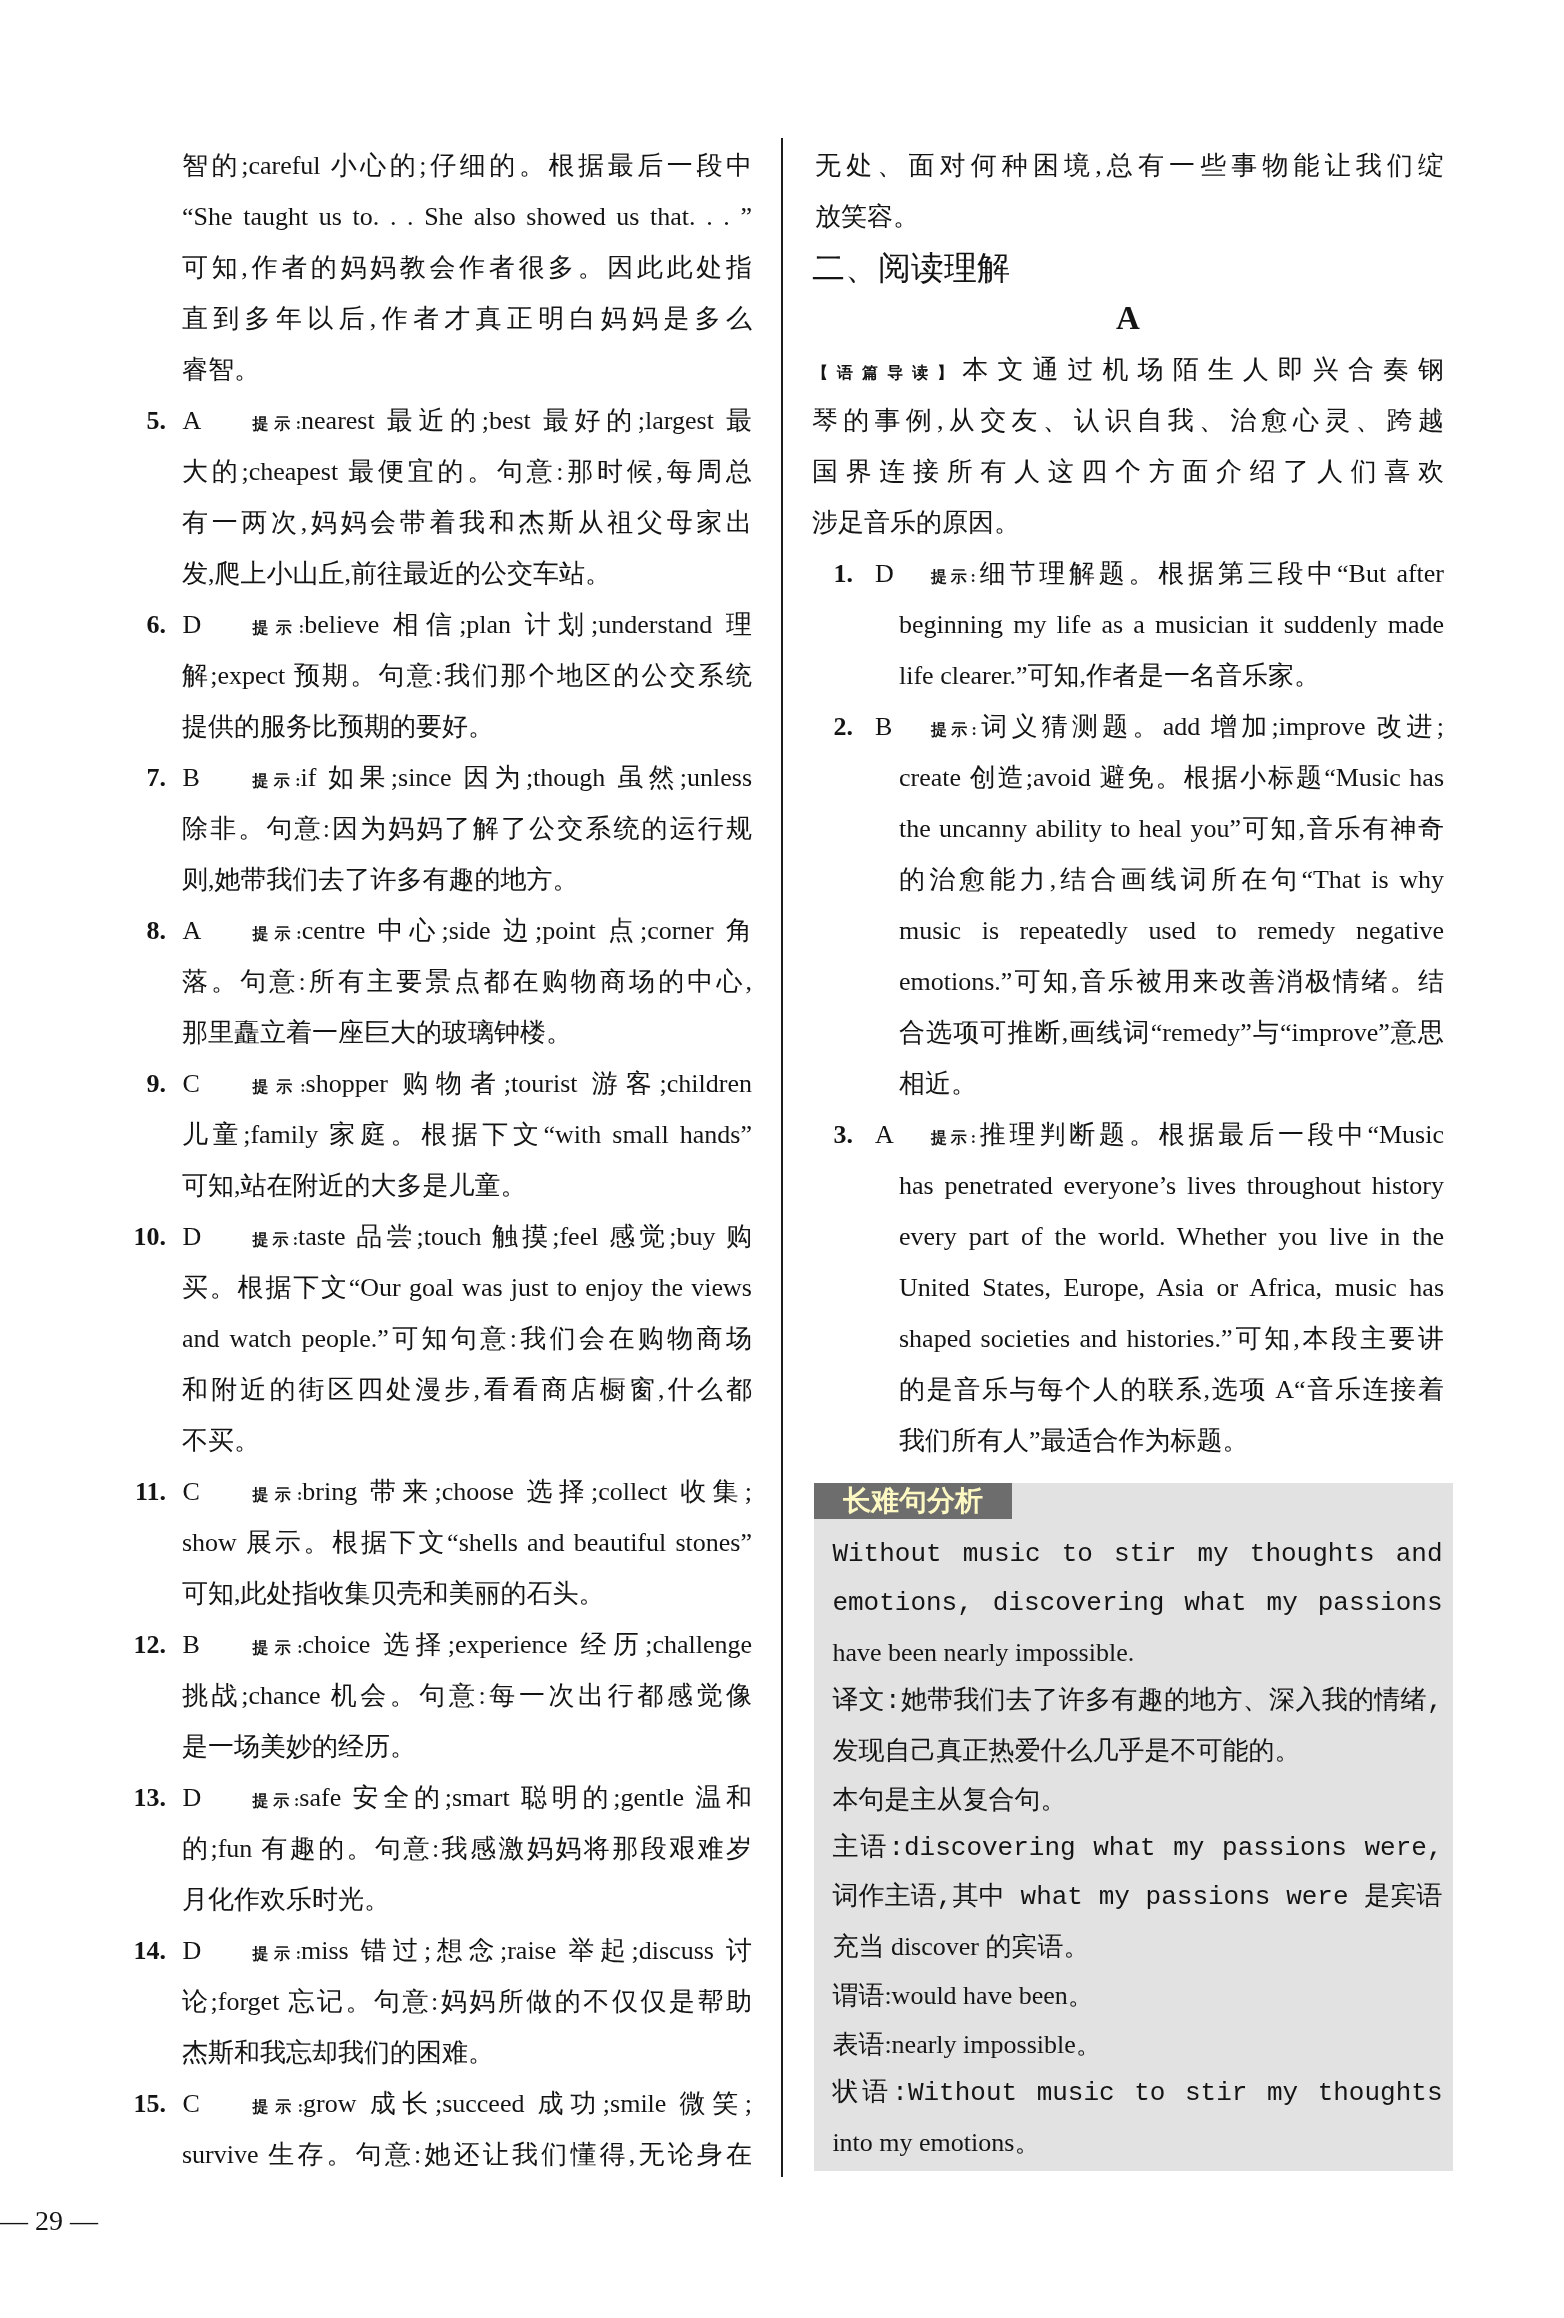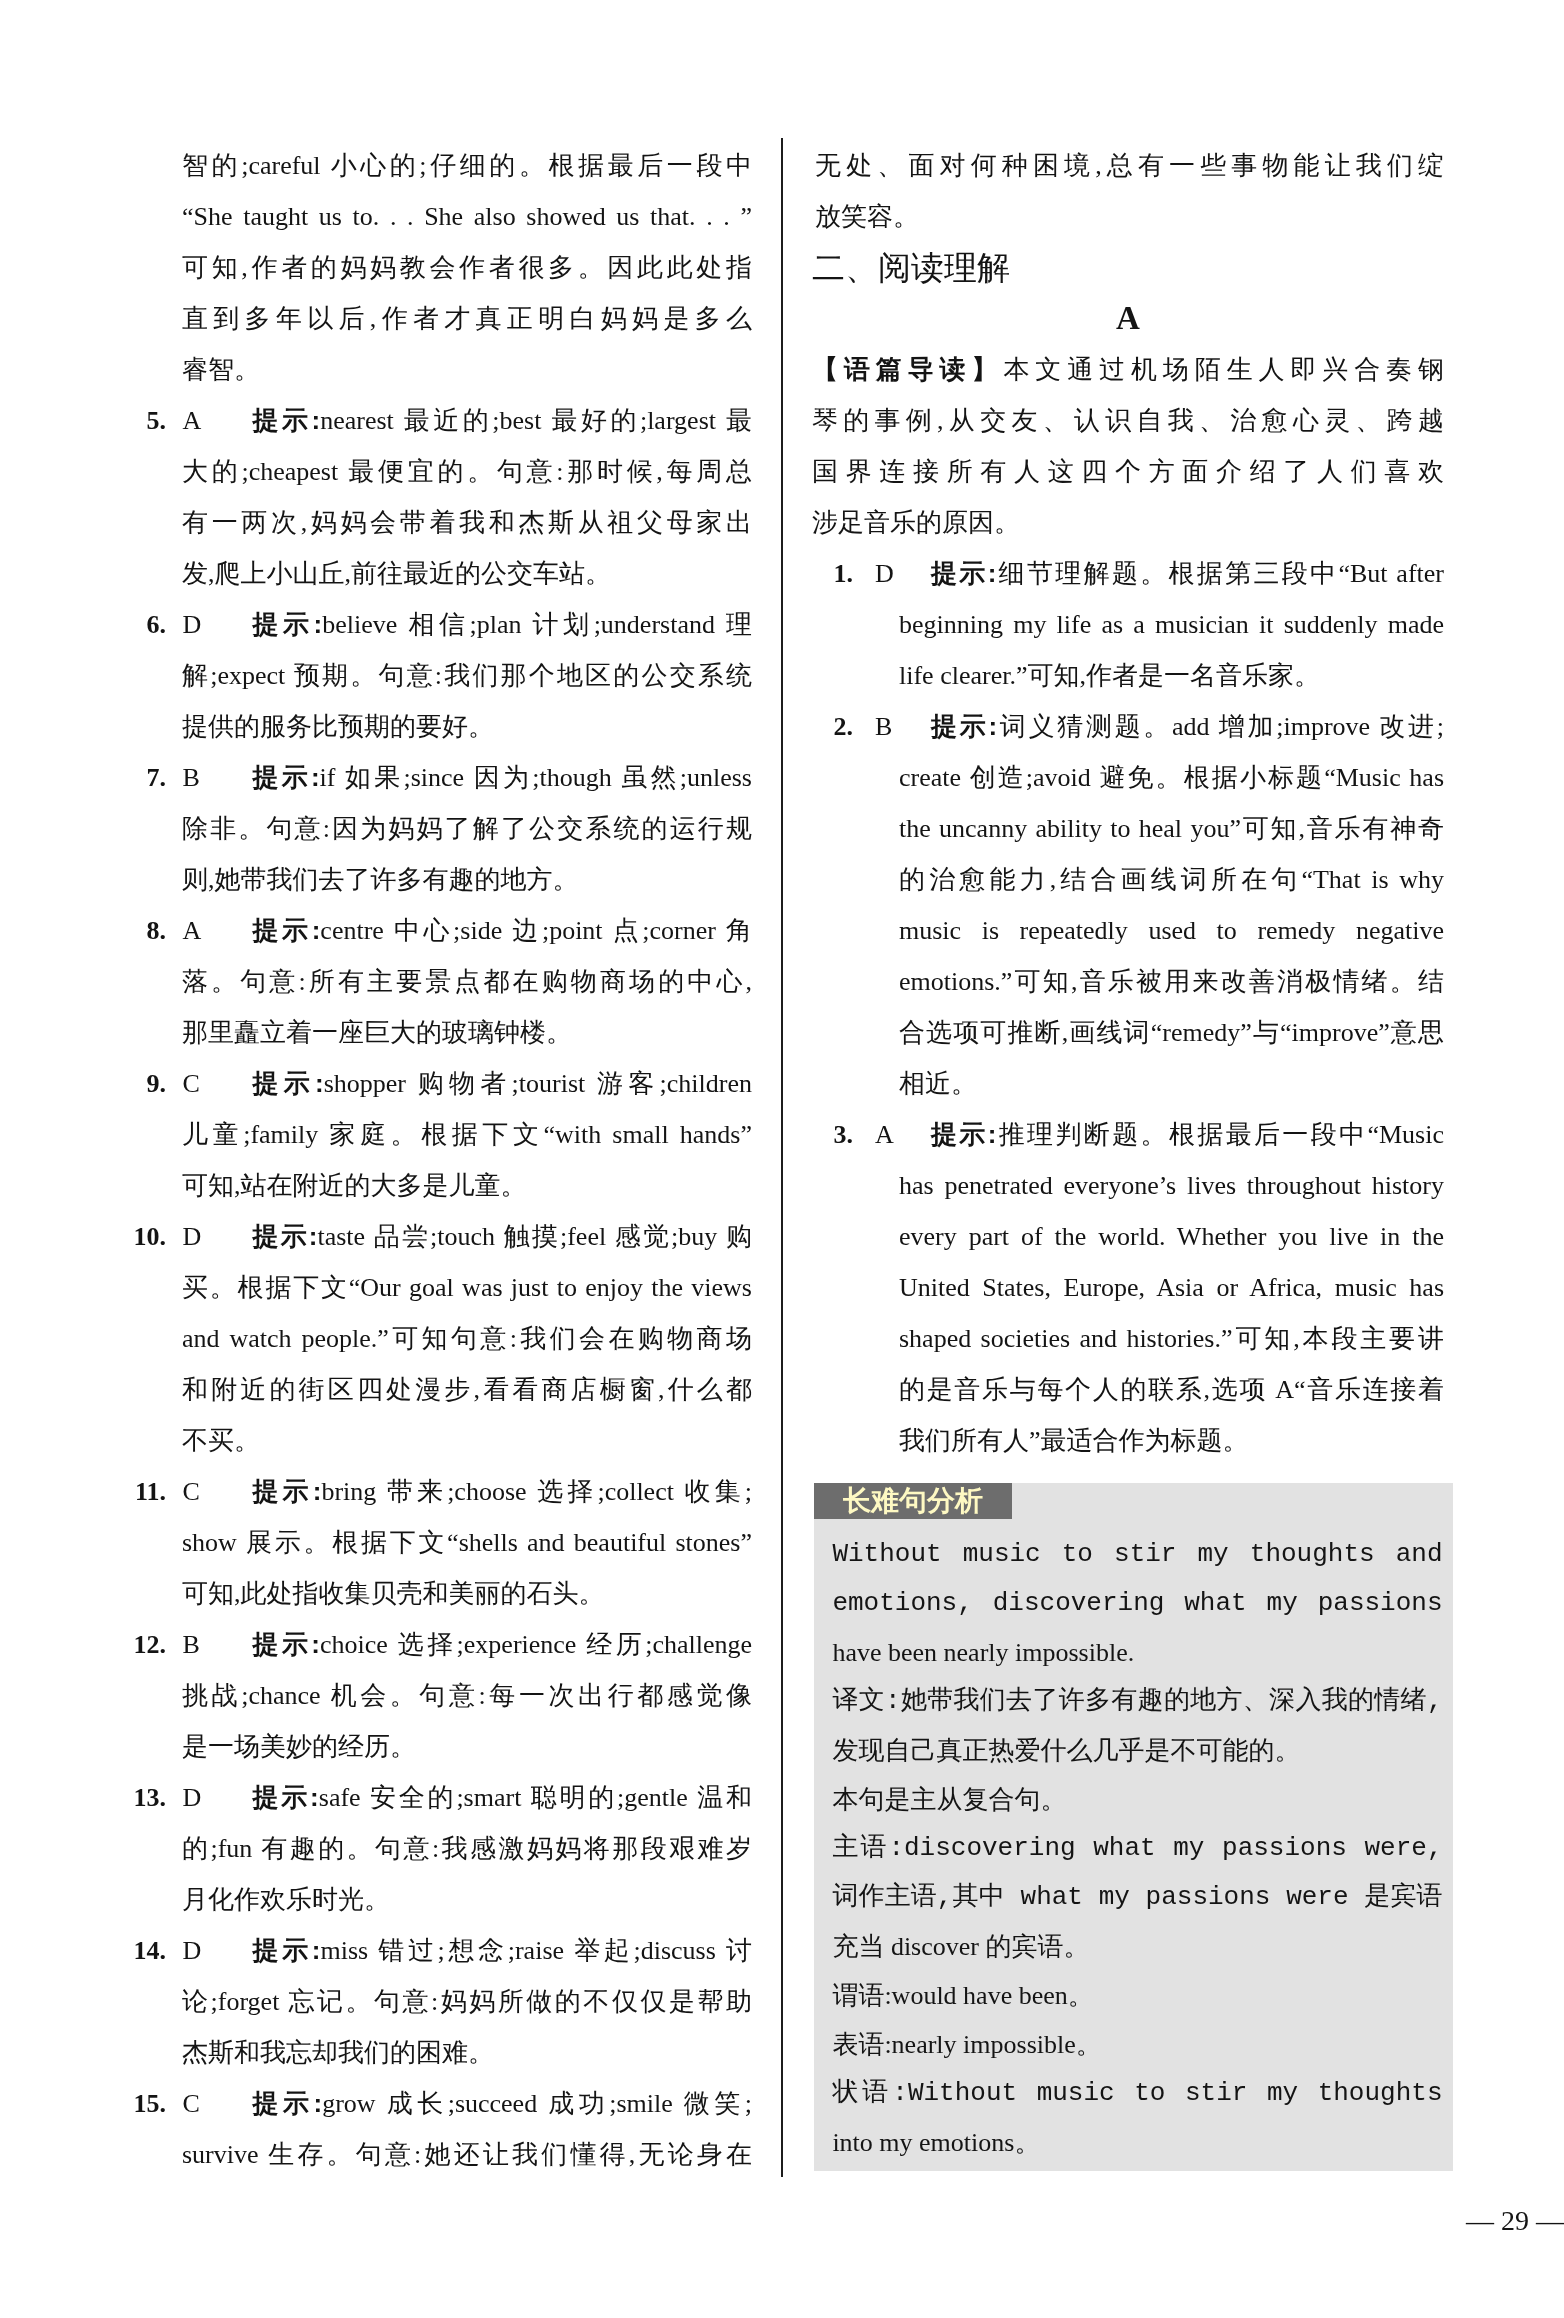--- a/index.html
+++ b/index.html
@@ -27,22 +27,22 @@
   .col-left  .line.cont  .txt{margin-left:57px;}
   .col-right .line.cont  .txt{margin-left:87px;font-family:Liberation Serif, serif;}
   .col-right .line.cont2 .txt{margin-left:3px;}
   .line.lead .txt{margin-left:0;}
 
   
   .num{flex:0 0 41px;text-align:right;font-weight:700;}
   .col-left  .ans{flex:0 0 70px;padding-left:16.5px;}
   .col-right .ans{flex:0 0 56px;padding-left:22px;}
   b.hint, b.leadb{
-    font-family:Liberation Sans, sans-serif;
-    font-weight:700;font-size:26px;font-style:normal;
+    font-family:Liberation Serif, serif;
+    font-weight:700;font-size:16px;font-style:normal;
   }
 
   
   .line.heading{
     font-family:"Liberation Sans","DejaVu Sans",sans-serif;
     font-weight:400;font-size:33px;display:block;
   }
   .line.center{display:block;text-align:center;font-weight:700;font-size:33px;}
 
   
@@ -62,21 +62,21 @@
   .box-lines{margin:10.5px 10.5px 0 18.4px;}
   .boxline{
     height:49px;line-height:49px;font-size:26px;overflow:hidden;
     text-align:justify;text-align-last:left;
   }
   .boxline.j{text-align-last:justify;font-family:Liberation Mono, monospace;}
 
   
   .footer{
     position:absolute;left:0;top:2201px;width:1564px;
-    text-align:right;font-size:28px;line-height:40px;
+    text-align:left;font-size:28px;line-height:40px;
   }
 </style>
 </head>
 <body>
 
 <div class="page">
   <div class="col col-left" id="col-left">
       <div class="line cont j">
         <div class="txt">智的;careful 小心的;仔细的。根据最后一段中</div>
       </div>

